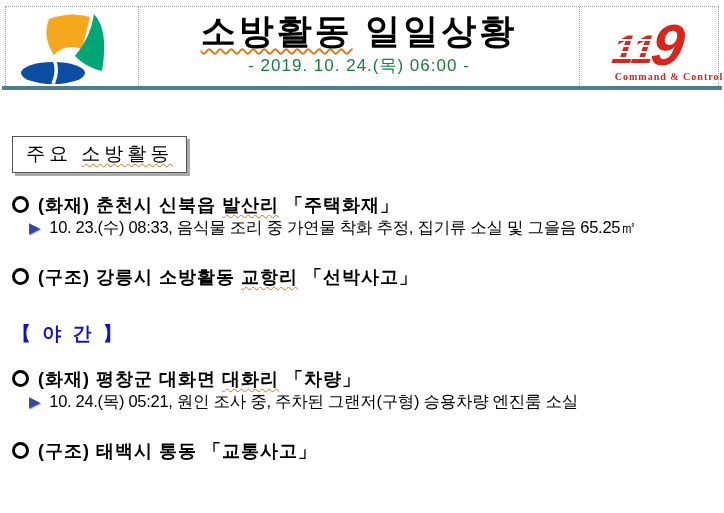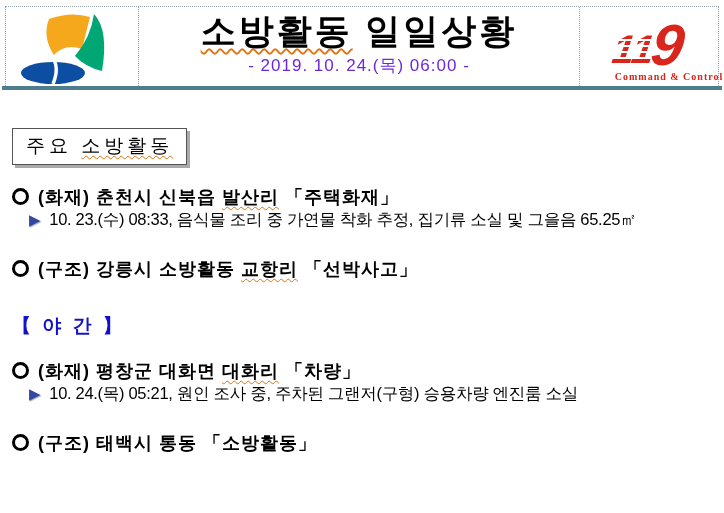--- a/index.html
+++ b/index.html
@@ -19,39 +19,39 @@
     flex-direction:column; align-items:center; justify-content:center; }
   .doc-title {
     font-size:35px; font-weight:900; letter-spacing:3px; line-height:44px; color:#000;
     white-space:nowrap;
     text-align:center;
   }
   .doc-title .sp-big {
     text-decoration:underline wavy #e2730f; text-decoration-thickness:2px;
     text-underline-offset:5px;
   }
-  .doc-date { font-size:17px; letter-spacing:1px; color:#6d28d9; margin-top:1px; }
+  .doc-date { font-size:17px; letter-spacing:1px; color:#15803d; margin-top:1px; }
   .teal-rule { height:4px; background:#4d7e8d; margin:0 2px; }
   
   .logo119-num {
     display:flex; align-items:flex-end; color:#d9251c; font-weight:900;
     font-style:italic; transform:skewX(-8deg); line-height:1;
   }
   .n11 {
     font-size:40px;
     background:repeating-linear-gradient(180deg,#d9251c 0 4px,#ffffff 4px 6px);
     -webkit-background-clip:text; background-clip:text; color:transparent;
   }
   .n9 { font-size:58px; margin-left:-3px; position:relative; top:5px; }
   .logo119-caption {
     font-family:"Liberation Serif","DejaVu Serif",serif; font-weight:bold;
     font-size:10px; color:#d9251c; letter-spacing:1px; margin-top:2px; white-space:nowrap;margin-left:40px;
   }
   
-  .content { padding:4px 12px; }
+  .content { padding:12px 12px; }
   .section-box {
     display:inline-block; margin-top:34px; border:1px solid #555;
     box-shadow:3px 3px 0 #aaa; padding:4px 13px 5px 13px;
     font-size:19px; letter-spacing:4px; color:#000;
   }
   .sp {
     text-decoration:underline wavy #e2730f; text-decoration-thickness:1px;
     text-underline-offset:3px;
   }
   .item-title {
@@ -112,16 +112,16 @@
   
   <div class="item-title"><span class="bullet"></span><span>(구조) 강릉시 소방활동 </span><span class="sp">교항리</span><span> 「선박사고」</span></div>
 
   <div class="night-label">【 야 간 】</div>
 
   
   <div class="item-title first"><span class="bullet"></span><span>(화재) 평창군 대화면 </span><span class="sp">대화리</span><span> 「차량」</span></div>
   <div class="item-detail"><span class="tri">▶</span><span>10. 24.(목) 05:21, 원인 조사 중, 주차된 그랜저(구형) 승용차량 엔진룸 소실</span><span class="sp"></span><span></span></div>
 
   
-  <div class="item-title"><span class="bullet"></span><span>(구조) 태백시 통동 </span><span class="sp"></span><span>「소방활동」</span></div>
+  <div class="item-title"><span class="bullet"></span><span>(구조) 태백시 통동 </span><span class="sp"></span><span>「교통사고」</span></div>
   
 
 </div>
 
 </body></html>

